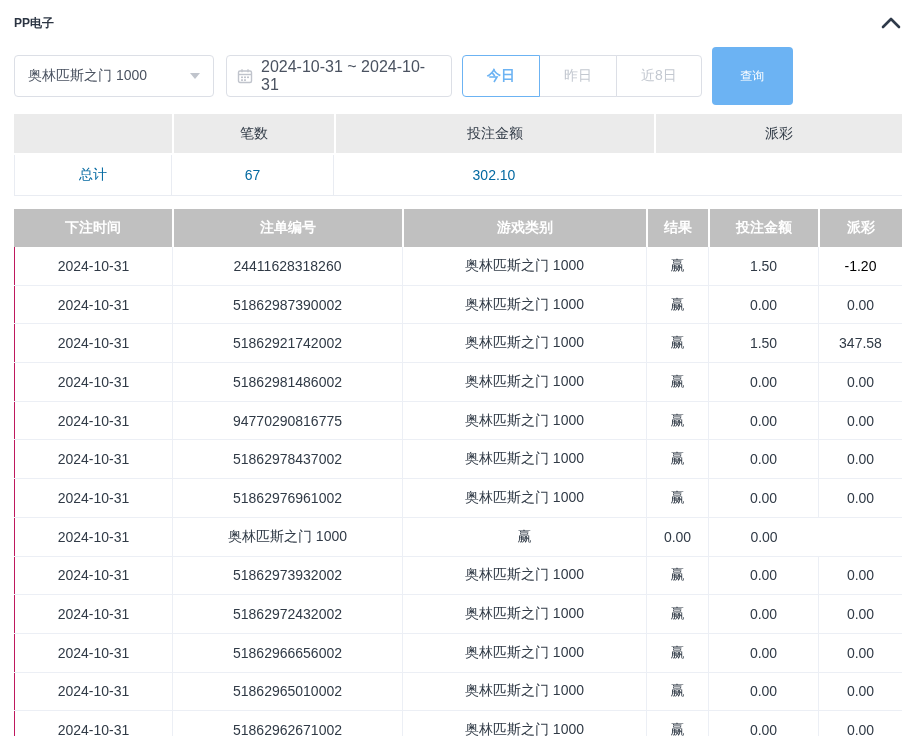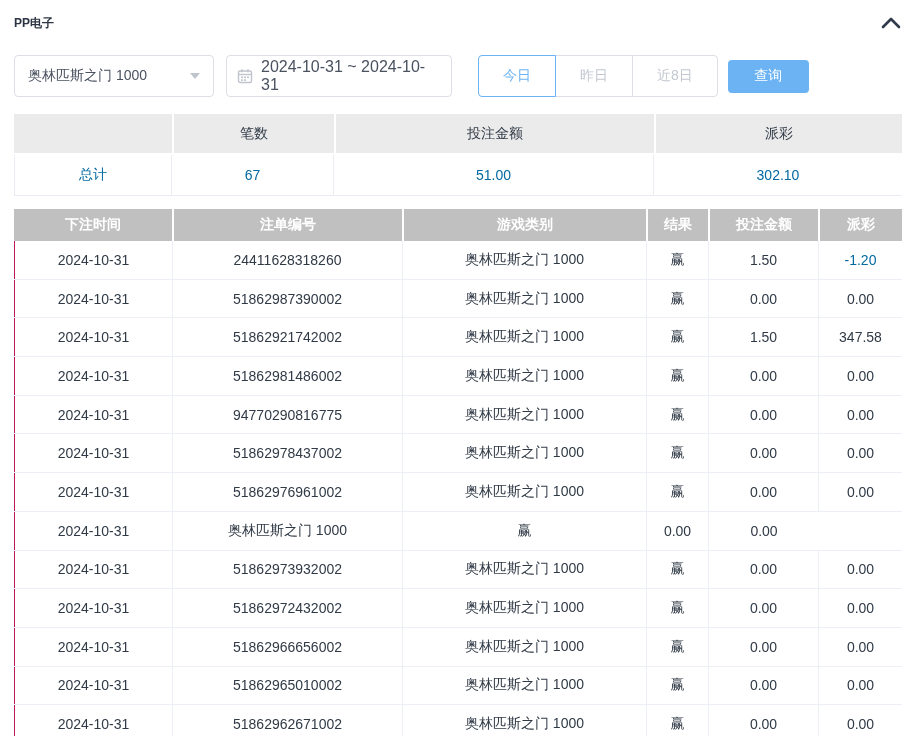--- a/index.html
+++ b/index.html
@@ -34,26 +34,26 @@
     display: flex; align-items: center; padding: 0 10px; font-size: 16px; color: #4a5260;
     background: #fff; cursor: pointer;
   }
   .date-box .cal { margin-right: 8px; flex: 0 0 auto; display: flex; }
   .btn-group { display: flex; margin-left: 10px; }
   .btn-quick {
     height: 42px; padding: 0 24px; background: #fff; border: 1px solid #dcdfe6;
     font-size: 14px; color: #c3c8d0; cursor: pointer; margin-left: -1px;
     font-family: inherit;
   }
-  .btn-quick:first-child { border-radius: 4px 0 0 4px; margin-left: 16px; }
+  .btn-quick:first-child { border-radius: 4px 0 0 4px; margin-left: 0; font-weight: bold; }
   .btn-quick:last-child { border-radius: 0 4px 4px 0; }
   .btn-quick.active { border-color: #6cb3f3; color: #6cb3f3; position: relative; z-index: 1; }
   .btn-search {
-    margin-left: 10px; width: 81px; height: 33px; border: none; border-radius: 4px;
-    background: #6cb3f3; color: #fff; font-size: 14px; cursor: pointer; font-family: inherit;
+    margin-left: 10px; width: 81px; height: 58px; border: none; border-radius: 4px;
+    background: #6cb3f3; color: #fff; font-size: 12px; cursor: pointer; font-family: inherit;
   }
 
   
   .summary { margin-top: 17px; width: 888px; font-size: 14px; }
   .sum-head { display: grid; grid-template-columns: 158px 160px 318px 246px; gap: 2px; }
   .sum-head .cell {
     background: #ebebeb; height: 39px; display: flex; align-items: center; justify-content: center;
     color: #303a46;
   }
   .sum-row { display: grid; grid-template-columns: 158px 162px 320px 248px; margin-top: 2px;
@@ -62,32 +62,32 @@
     background: #fff; height: 40px; display: flex; align-items: center; justify-content: center;
     border-right: 1px solid #e9ecf2; color: #0369a1;
   }
   .sum-row .cell:first-child { border-left: 1px solid #e9ecf2; }
   .sum-row .cell:last-child { border-right: none; }
 
   
   .records { margin-top: 13px; width: 888px; font-size: 14px; }
   .rec-head { display: grid; grid-template-columns: 158px 228px 242px 60px 108px 82px; gap: 2px; }
   .rec-head .cell {
-    background: #c0c0c0; height: 32px; display: flex; align-items: center; justify-content: center;
+    background: #c0c0c0; height: 38px; display: flex; align-items: center; justify-content: center;
     color: #fff; font-weight: bold;
   }
   .rec-row { display: grid; grid-template-columns: 159px 230px 244px 62px 110px 83px;
     border-bottom: 1px solid #eceff5; }
   .rec-row .cell {
     height: 37.7px; display: flex; align-items: center; justify-content: center;
     border-right: 1px solid #eceff5; color: #303a46; background: #fff;
   }
   .rec-row .cell:first-child { border-left: 1px solid #be185d; }
   .rec-row .cell:last-child { border-right: none; }
-  .rec-row .cell.negative { color: #0369a1; }
+  .rec-row .cell.negative { color: #000000; }
 </style>
 </head>
 <body>
 
 <div class="page">
 
   <div class="panel-header">
     <span class="panel-title">PP电子</span>
     <button class="collapse-btn">
       <span style="display:flex;">
@@ -133,21 +133,20 @@
   <div class="summary">
     <div class="sum-head">
       <div class="cell"></div>
       <div class="cell">笔数</div>
       <div class="cell">投注金额</div>
       <div class="cell">派彩</div>
     </div>
     <div class="sum-row">
       <div class="cell">总计</div>
       <div class="cell">67</div>
-      <div class="cell">51.00</div>
       <div class="cell">302.10</div>
     </div>
   </div>
 
   <div class="records">
     <div class="rec-head" id="rec-head">
         <div class="cell">下注时间</div>
         <div class="cell">注单编号</div>
         <div class="cell">游戏类别</div>
         <div class="cell">结果</div>

